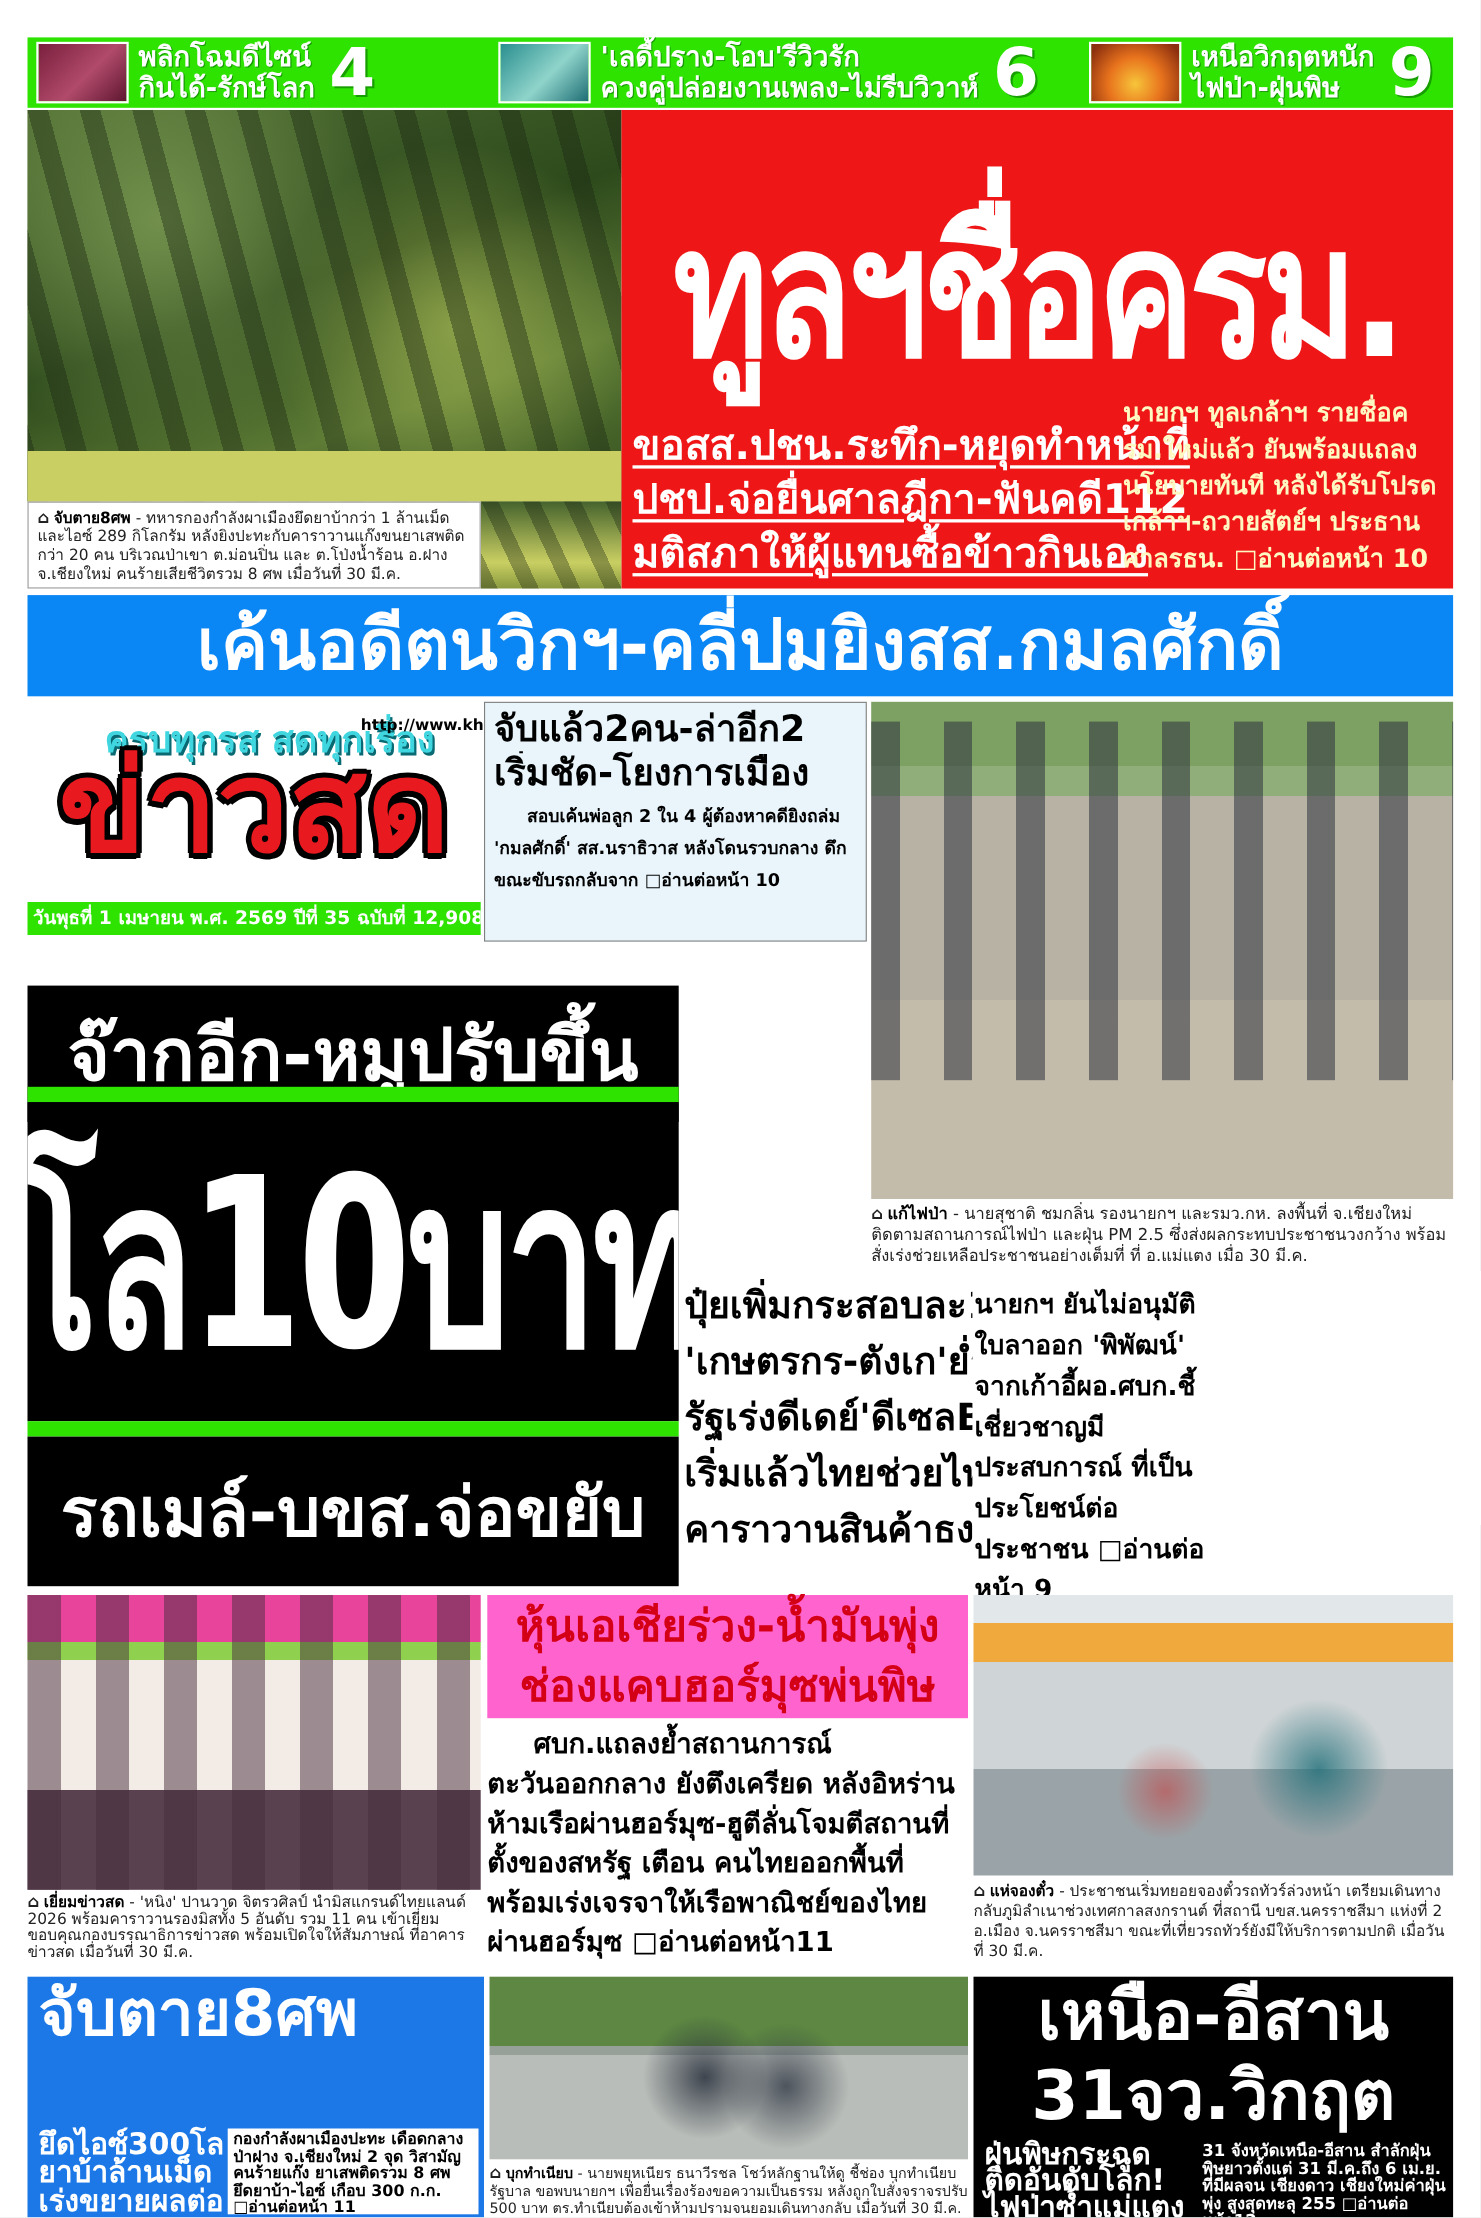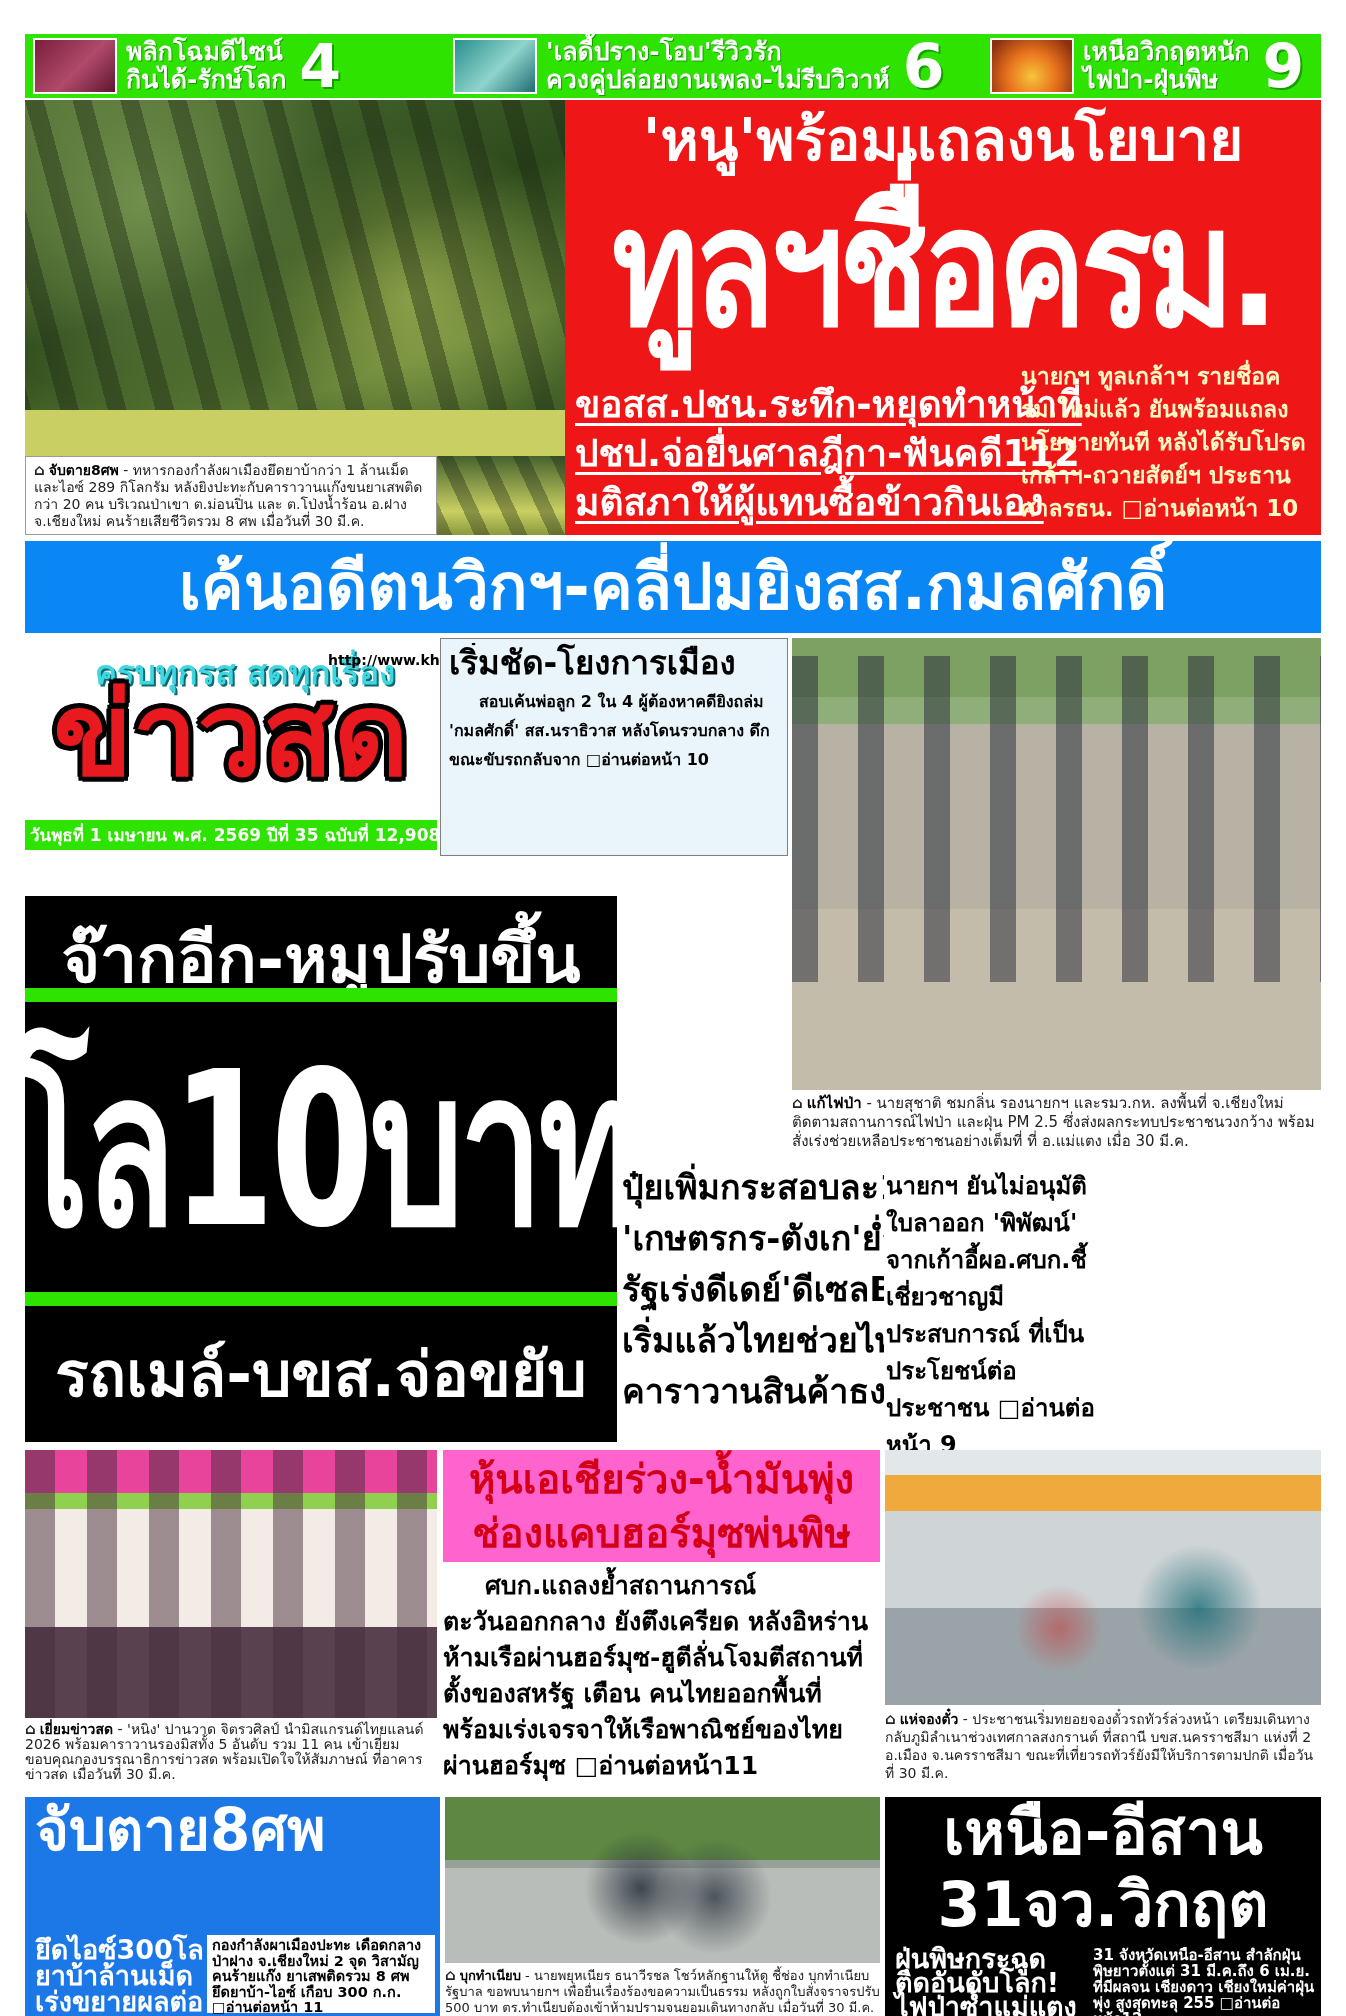--- a/index.html
+++ b/index.html
@@ -156,40 +156,40 @@
     </div>
   </div>
 
   <div class="ph ph-jungle abs"></div>
   <div class="ph ph-jungle-strip abs"></div>
   <div class="cap cap-drug abs">
     <span class="capmark">⌂</span><b class="caplead">จับตาย8ศพ</b><span> - ทหารกองกำลังผาเมืองยึดยาบ้ากว่า 1 ล้านเม็ด และไอซ์ 289 กิโลกรัม หลังยิงปะทะกับคาราวานแก๊งขนยาเสพติดกว่า 20 คน บริเวณป่าเขา ต.ม่อนปิ่น และ ต.โป่งน้ำร้อน อ.ฝาง จ.เชียงใหม่ คนร้ายเสียชีวิตรวม 8 ศพ เมื่อวันที่ 30 มี.ค.</span>
   </div>
 
   <div class="redblock abs">
-    <div class="kicker">'หนู'พร้อมแถลงนโยบาย</div>
     <div class="bighead">ทูลฯชื่อครม.</div>
     <div class="deck">
       <div>ขอสส.ปชน.ระทึก-หยุดทำหน้าที่</div>
       <div>ปชป.จ่อยื่นศาลฎีกา-ฟันคดี112</div>
       <div>มติสภาให้ผู้แทนซื้อข้าวกินเอง</div>
     </div>
     <div class="leadsum">
       <span>นายกฯ ทูลเกล้าฯ รายชื่อครม.ใหม่แล้ว ยันพร้อมแถลงนโยบายทันที หลังได้รับโปรดเกล้าฯ-ถวายสัตย์ฯ ประธานศาลรธน.</span> <span>□อ่านต่อหน้า 10</span>
     </div>
   </div>
 
   <div class="strap abs">เค้นอดีตนวิกฯ-คลี่ปมยิงสส.กมลศักดิ์</div>
 
   <div class="tagline abs">ครบทุกรส สดทุกเรื่อง</div>
   <div class="mast-url abs">http://www.khaosod.co.th</div>
   <div class="logo abs">ข่าวสด</div>
   <div class="datestrip abs">วันพุธที่ 1 เมษายน พ.ศ. 2569 ปีที่ 35 ฉบับที่ 12,908 ราคา 10 บาท</div>
 
   <div class="arrest abs">
+    <h2>จับแล้ว2คน-ล่าอีก2</h2>
     <h2>เริ่มชัด-โยงการเมือง</h2>
     <p><span>สอบเค้นพ่อลูก 2 ใน 4 ผู้ต้องหาคดียิงถล่ม 'กมลศักดิ์' สส.นราธิวาส หลังโดนรวบกลาง ดึกขณะขับรถกลับจาก</span>
       <b>□อ่านต่อหน้า 10</b></p>
   </div>
 
   <div class="ph ph-walk abs"></div>
   <div class="cap cap-fire abs">
     <span class="capmark">⌂</span><b class="caplead">แก้ไฟป่า</b><span> - นายสุชาติ ชมกลิ่น รองนายกฯ และรมว.กห. ลงพื้นที่ จ.เชียงใหม่ ติดตามสถานการณ์ไฟป่า และฝุ่น PM 2.5 ซึ่งส่งผลกระทบประชาชนวงกว้าง พร้อมสั่งเร่งช่วยเหลือประชาชนอย่างเต็มที่ ที่ อ.แม่แตง เมื่อ 30 มี.ค.</span>
   </div>
 

